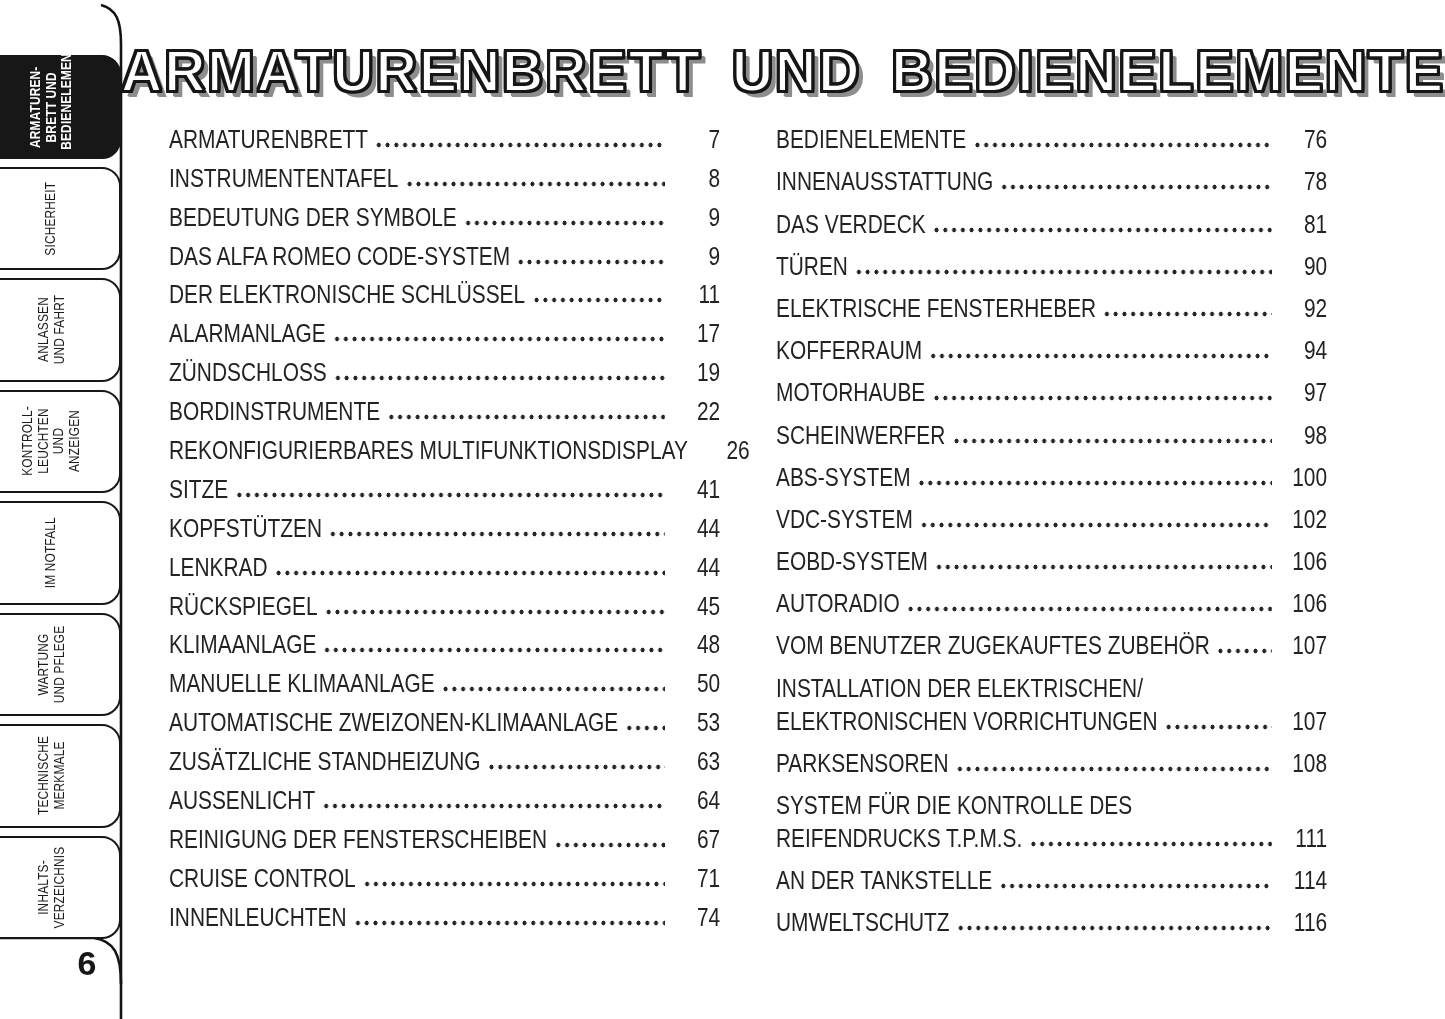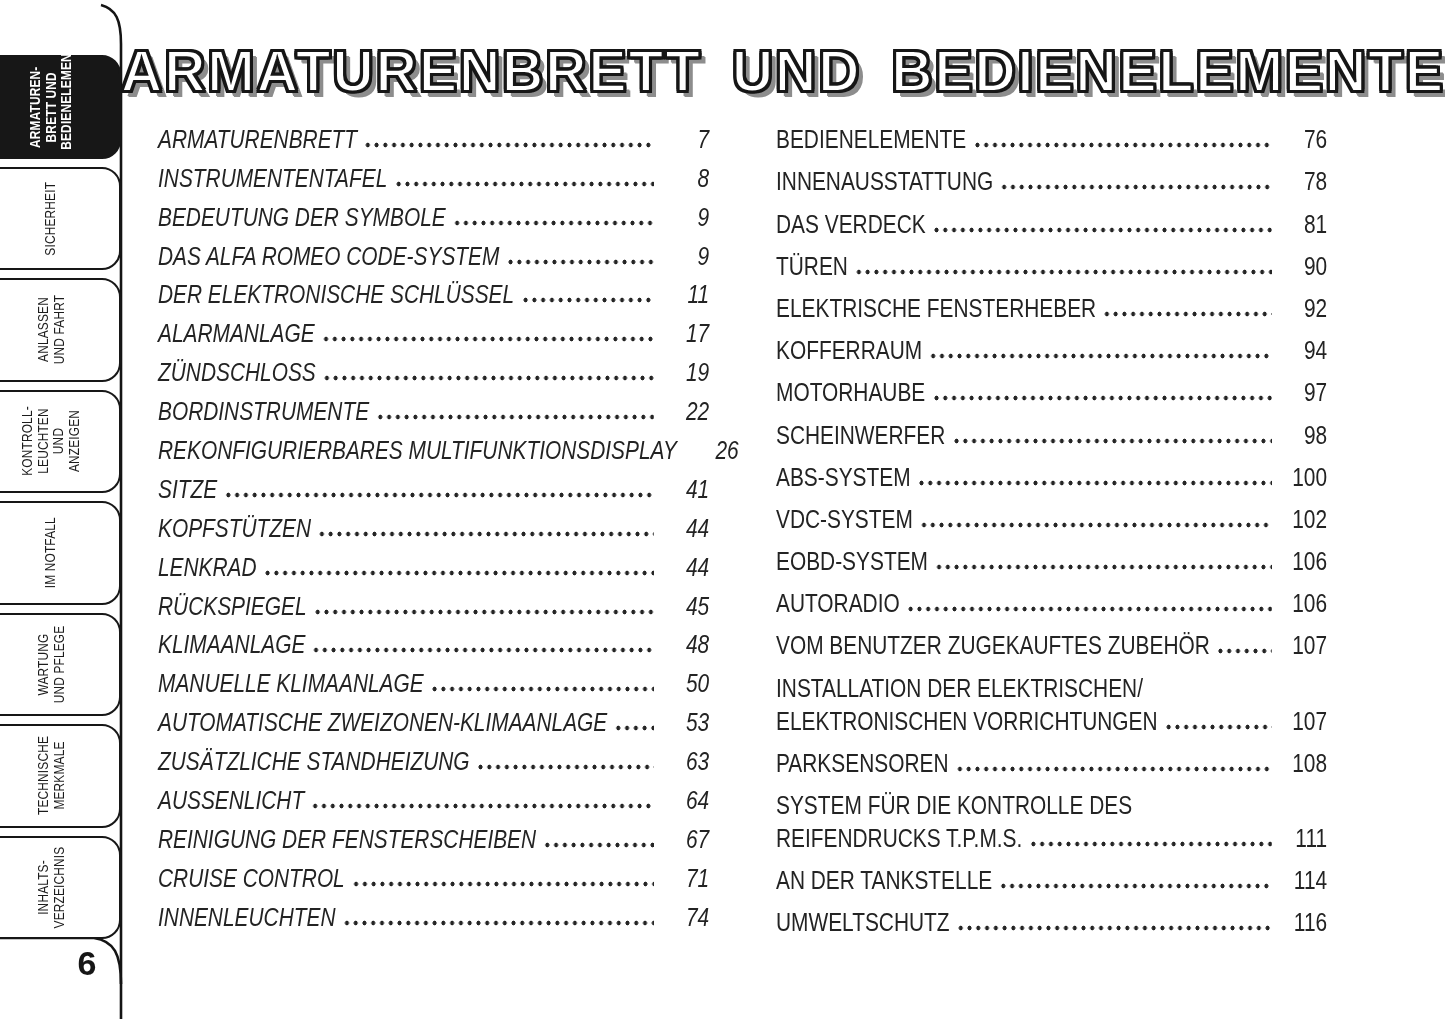--- a/index.html
+++ b/index.html
@@ -41,21 +41,21 @@
     -webkit-text-stroke:2.2px #161616;
     text-shadow:
       -2px -2px 0 #161616, 0 -2px 0 #161616, 2px -2px 0 #161616,
       -2px 0 0 #161616, 2px 0 0 #161616,
       -2px 2px 0 #161616, 0 2px 0 #161616, 2px 2px 0 #161616,
       5px 5px 0 #8d8d8d, 6px 6px 0 #8d8d8d;
   }
 
   
   .toc-col { position:absolute; width:551px; }
-  #toc-col-left  { left:158px; top:113px;font-style:italic; --pitch:38.9px; }
+  #toc-col-left  { left:169px; top:113px; --pitch:38.9px; }
   #toc-col-right { left:776px; top:110px; --pitch:42.2px; }
   .cond { width:660px; transform:scaleX(0.835); transform-origin:0 0; }
   .toc-line {
     display:flex; align-items:flex-end;
     height:var(--pitch);
     font-size:25px; line-height:1; white-space:nowrap;
   }
   .toc-line.cont { height:33px; }
   .lab { color:#232323; }
   .dots {

